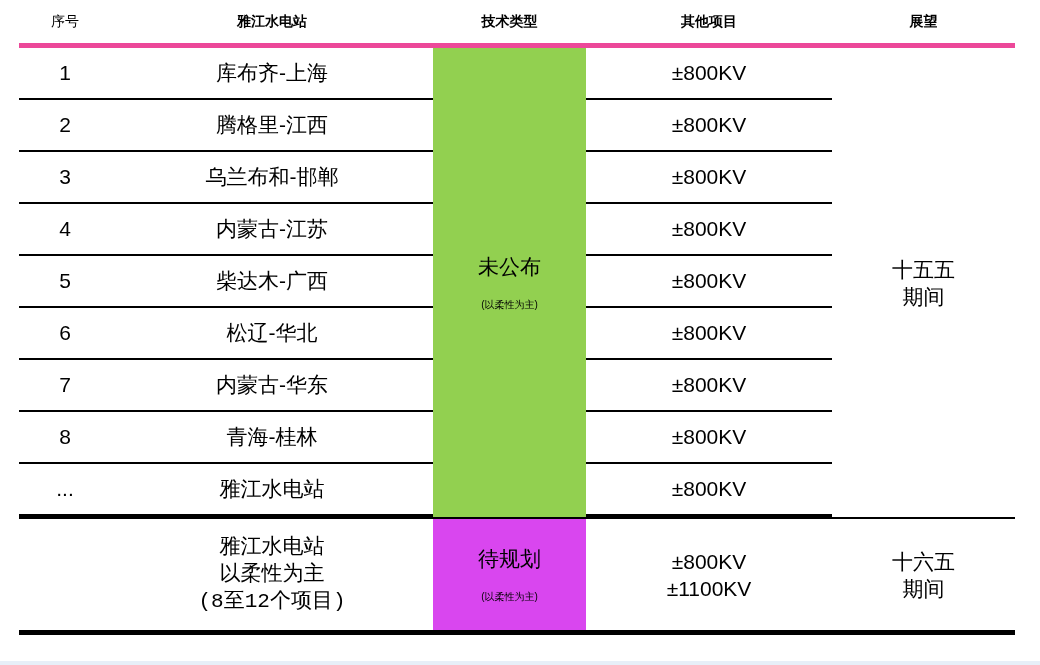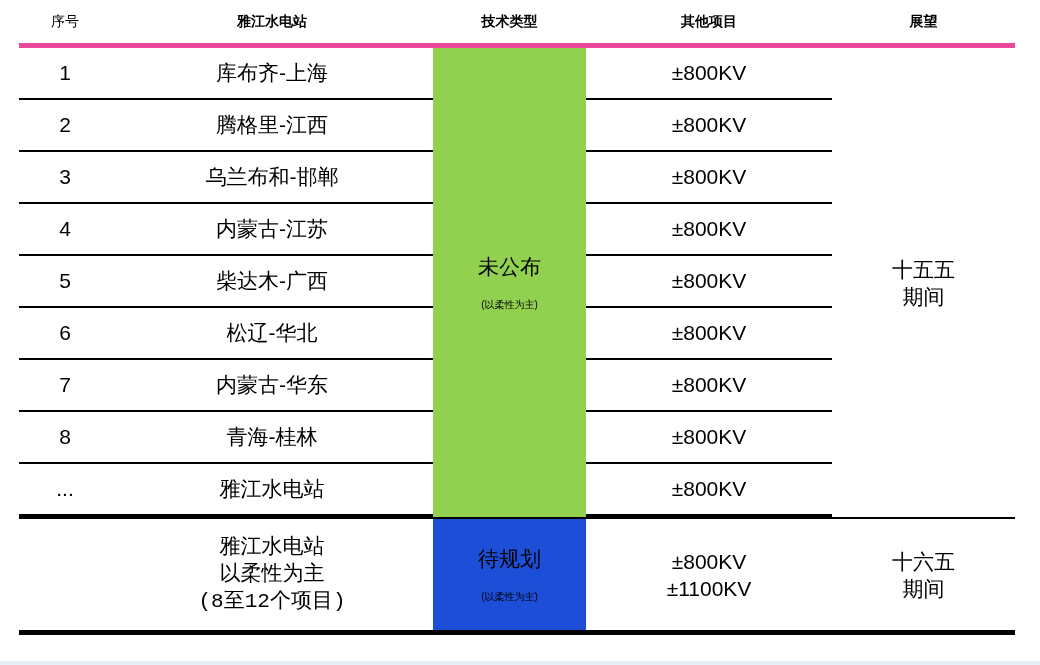--- a/index.html
+++ b/index.html
@@ -46,21 +46,21 @@
     height: auto;
     text-align: center;
   }
   td.outlook-cell {
     border-bottom: 5px solid #000;
     height: auto;
   }
 
   
   tr.row-planned td { height: 116px; border-bottom: 5px solid #000; }
-  tr.row-planned td.tech-cell { background: #1d4ed8; }
+  tr.row-planned td.tech-cell { background: #d946ef; }
 
   .sub-note { font-size: 10px; line-height: 1.2; margin-top: 18px; }
   .main-label { font-size: 21px; line-height: 1.25; }
   .two-line div { line-height: 27px; }
   .three-line div { line-height: 27px; font-family: Liberation Mono, monospace; }
 
   
   .bottom-strip {
     position: absolute;
     left: 0; bottom: 0;

